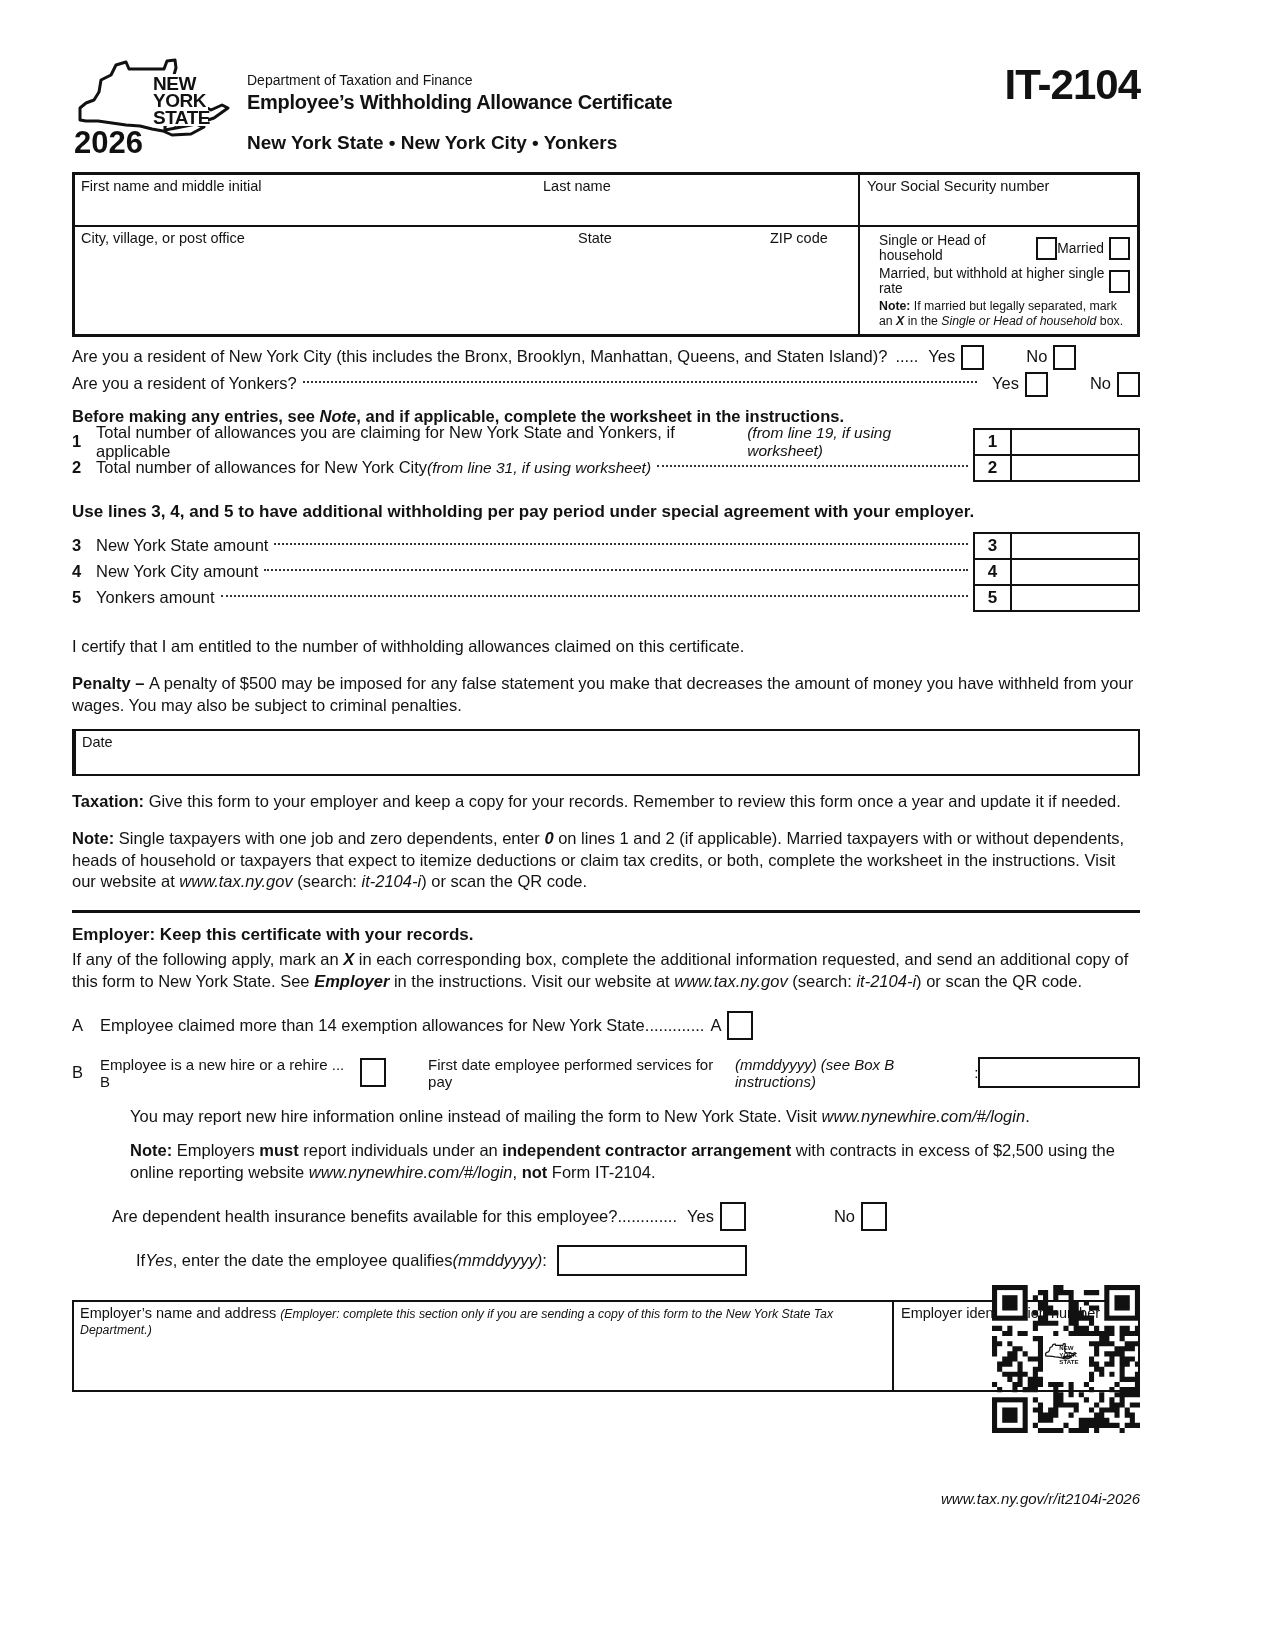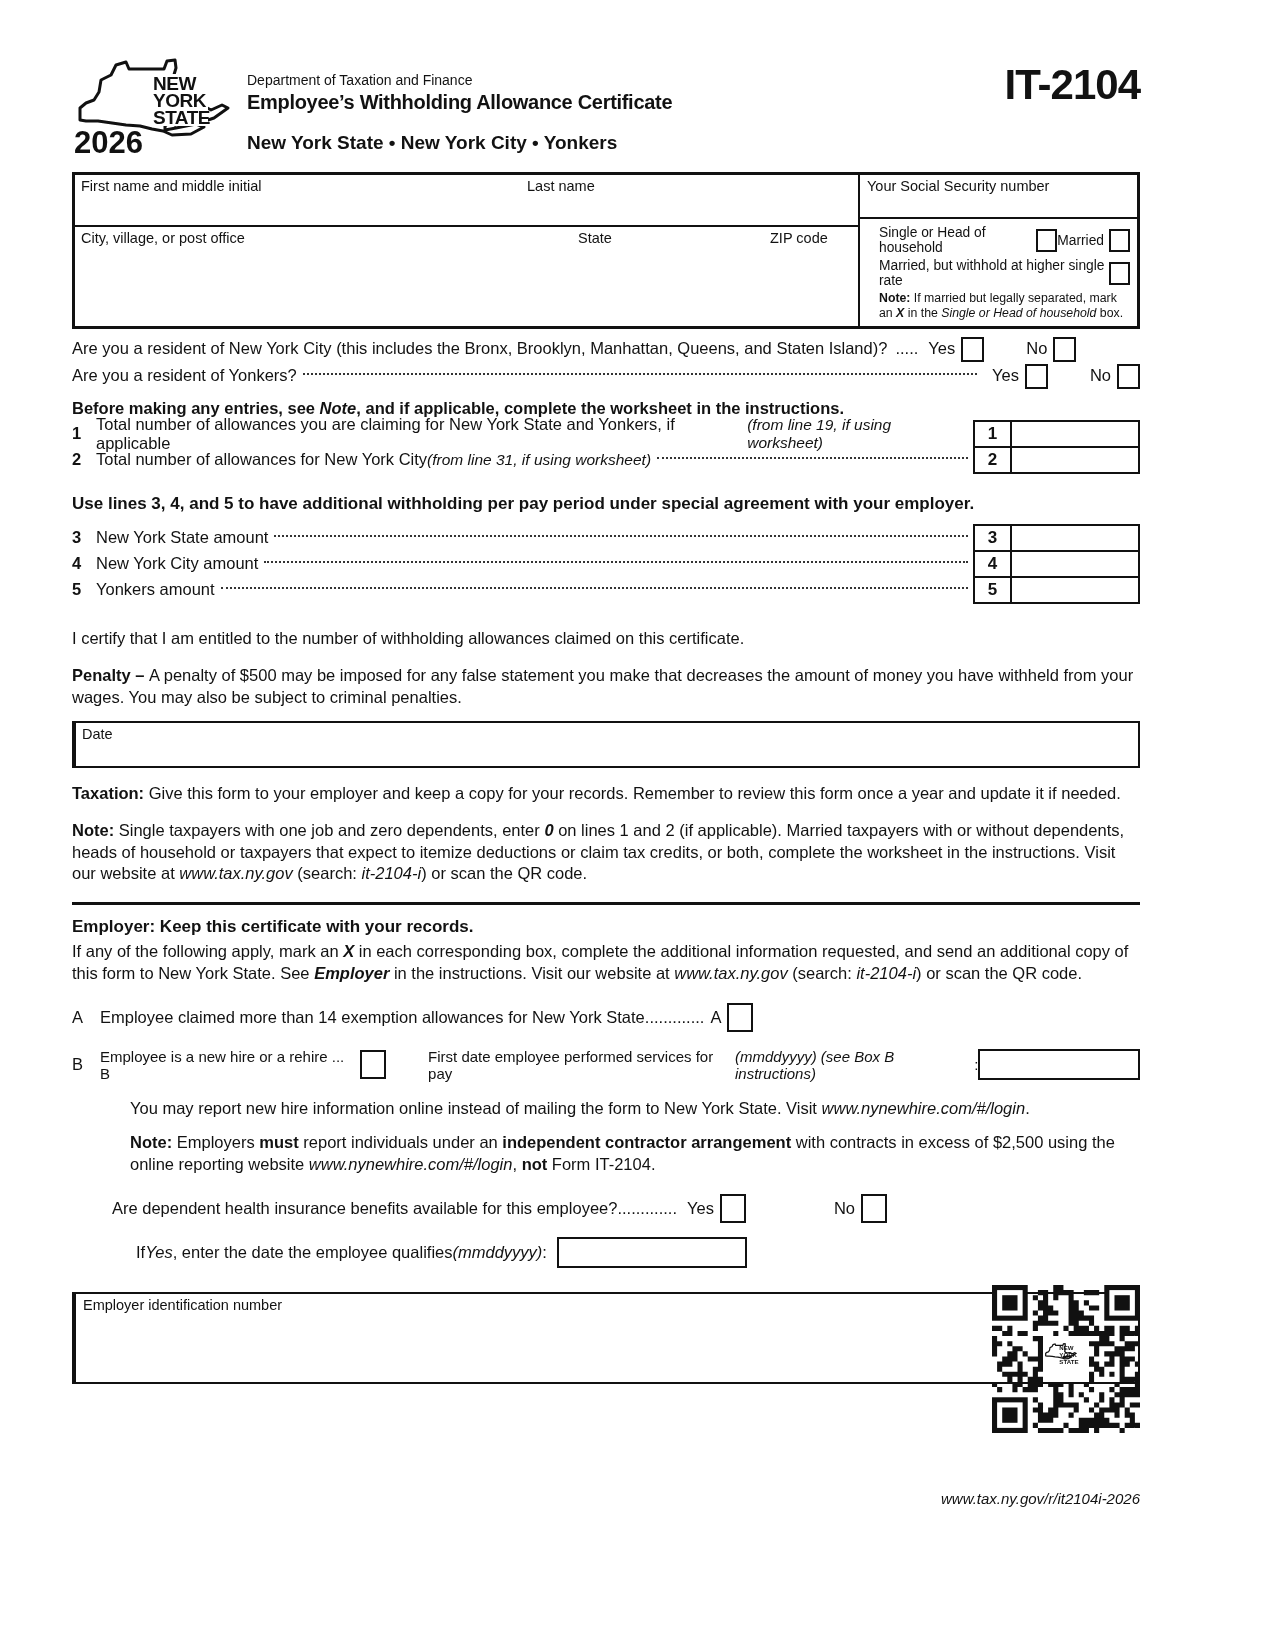--- a/index.html
+++ b/index.html
@@ -20,21 +20,21 @@
   
   .id-box { display:flex; border:3px solid #111; margin-top:10px; }
   .id-left { width:783px; flex:0 0 783px; }
   .id-row { position:relative; padding:3px 6px; font-size:14.5px; }
   .id-row1 { height:52px; border-bottom:2px solid #111; }
   .id-row2 { height:50px; border-bottom:2px solid #111; }
   .id-row3 { height:44px; }
   .abs { position:absolute; top:3px; }
   .hint { font-style:italic; font-size:12.5px; }
   .id-right { flex:1; border-left:2px solid #111; display:flex; flex-direction:column; }
-  .ssn-row { height:44px; border-bottom:2px solid #111; padding:3px 7px; font-size:14.5px; }
+  .ssn-row { height:52px; border-bottom:2px solid #111; padding:3px 7px; font-size:14.5px; }
   .marital { padding:4px 7px 4px 19px; font-size:13.8px; flex:1; }
   .m-row { display:flex; align-items:center; }
   .m-row1 { margin-top:2px; }
   .m-row2 { margin-top:3px; }
   .m-note { font-size:12.3px; margin-top:3px; line-height:1.25; }
   .m-note .it { font-style:italic; }
 
   .cb { display:inline-block; width:23px; height:25px; border:2px solid #111; background:#fff; flex:0 0 auto; vertical-align:middle; }
   .cb.sm { width:21px; height:23px; }
 
@@ -113,21 +113,21 @@
       <div class="title">Employee’s Withholding Allowance Certificate</div>
       <div class="subtitle">New York State • New York City • Yonkers</div>
     </div>
     <div class="form-number">IT-2104</div>
   </header>
 
   <section class="id-box">
     <div class="id-left">
       <div class="id-row id-row1">
         <span>First name and middle initial</span>
-        <span class="abs" style="left:452px;">Last name</span>
+        <span class="abs" style="left:468px;">Last name</span>
       </div>
       <div class="id-row id-row3">
         <span>City, village, or post office</span>
         <span class="abs" style="left:503px;">State</span>
         <span class="abs" style="left:695px;">ZIP code</span>
       </div>
     </div>
     <div class="id-right">
       <div class="ssn-row">
         <span>Your Social Security number</span>
@@ -273,20 +273,23 @@
   <div class="row-line indent3" style="margin-top:14px;">
     <span>If </span>
         <span class="i">Yes</span>
         <span>, enter the date the employee qualifies </span>
         <span class="i">(mmddyyyy)</span>
         <span>:</span>
     <span class="datebox w190"></span>
   </div>
 
   <div class="er-box">
+    <div class="er-name">
+      <span>Employer’s name and address </span><span class="hint">(Employer: complete this section only if you are sending a copy of this form to the New York State Tax Department.)</span>
+    </div>
     <div class="er-ein">
       <span>Employer identification number</span>
     </div>
   </div>
 
   <div class="qr-wrap">
     <svg id="qr-svg" width="148" height="148" viewBox="0 0 145 145">
           <path d="M60 0h5v5h-5zM65 0h5v5h-5zM45 5h5v5h-5zM50 5h5v5h-5zM60 5h5v5h-5zM65 5h5v5h-5zM70 5h5v5h-5zM75 5h5v5h-5zM90 5h5v5h-5zM95 5h5v5h-5zM100 5h5v5h-5zM40 10h5v5h-5zM50 10h5v5h-5zM60 10h5v5h-5zM75 10h5v5h-5zM45 15h5v5h-5zM50 15h5v5h-5zM75 15h5v5h-5zM80 15h5v5h-5zM90 15h5v5h-5zM45 20h5v5h-5zM50 20h5v5h-5zM55 20h5v5h-5zM75 20h5v5h-5zM80 20h5v5h-5zM95 20h5v5h-5zM100 20h5v5h-5zM40 25h5v5h-5zM50 25h5v5h-5zM55 25h5v5h-5zM60 25h5v5h-5zM75 25h5v5h-5zM80 25h5v5h-5zM85 25h5v5h-5zM45 30h5v5h-5zM50 30h5v5h-5zM75 30h5v5h-5zM80 30h5v5h-5zM85 30h5v5h-5zM90 30h5v5h-5zM95 30h5v5h-5zM40 35h5v5h-5zM45 35h5v5h-5zM50 35h5v5h-5zM55 35h5v5h-5zM60 35h5v5h-5zM75 35h5v5h-5zM80 35h5v5h-5zM95 35h5v5h-5zM0 40h5v5h-5zM5 40h5v5h-5zM15 40h5v5h-5zM40 40h5v5h-5zM70 40h5v5h-5zM80 40h5v5h-5zM85 40h5v5h-5zM90 40h5v5h-5zM100 40h5v5h-5zM110 40h5v5h-5zM115 40h5v5h-5zM125 40h5v5h-5zM130 40h5v5h-5zM140 40h5v5h-5zM10 45h5v5h-5zM15 45h5v5h-5zM25 45h5v5h-5zM30 45h5v5h-5zM60 45h5v5h-5zM75 45h5v5h-5zM80 45h5v5h-5zM85 45h5v5h-5zM90 45h5v5h-5zM95 45h5v5h-5zM100 45h5v5h-5zM105 45h5v5h-5zM110 45h5v5h-5zM115 45h5v5h-5zM125 45h5v5h-5zM130 45h5v5h-5zM135 45h5v5h-5zM140 45h5v5h-5zM0 50h5v5h-5zM40 50h5v5h-5zM45 50h5v5h-5zM105 50h5v5h-5zM110 50h5v5h-5zM125 50h5v5h-5zM0 55h5v5h-5zM5 55h5v5h-5zM15 55h5v5h-5zM45 55h5v5h-5zM95 55h5v5h-5zM100 55h5v5h-5zM105 55h5v5h-5zM110 55h5v5h-5zM115 55h5v5h-5zM130 55h5v5h-5zM135 55h5v5h-5zM140 55h5v5h-5zM0 60h5v5h-5zM20 60h5v5h-5zM25 60h5v5h-5zM45 60h5v5h-5zM100 60h5v5h-5zM120 60h5v5h-5zM125 60h5v5h-5zM130 60h5v5h-5zM135 60h5v5h-5zM0 65h5v5h-5zM15 65h5v5h-5zM20 65h5v5h-5zM30 65h5v5h-5zM45 65h5v5h-5zM100 65h5v5h-5zM110 65h5v5h-5zM115 65h5v5h-5zM120 65h5v5h-5zM125 65h5v5h-5zM10 70h5v5h-5zM15 70h5v5h-5zM20 70h5v5h-5zM35 70h5v5h-5zM40 70h5v5h-5zM45 70h5v5h-5zM95 70h5v5h-5zM115 70h5v5h-5zM125 70h5v5h-5zM130 70h5v5h-5zM135 70h5v5h-5zM5 75h5v5h-5zM10 75h5v5h-5zM15 75h5v5h-5zM25 75h5v5h-5zM45 75h5v5h-5zM95 75h5v5h-5zM100 75h5v5h-5zM110 75h5v5h-5zM115 75h5v5h-5zM125 75h5v5h-5zM130 75h5v5h-5zM140 75h5v5h-5zM5 80h5v5h-5zM25 80h5v5h-5zM40 80h5v5h-5zM45 80h5v5h-5zM100 80h5v5h-5zM105 80h5v5h-5zM125 80h5v5h-5zM10 85h5v5h-5zM15 85h5v5h-5zM20 85h5v5h-5zM25 85h5v5h-5zM30 85h5v5h-5zM40 85h5v5h-5zM95 85h5v5h-5zM105 85h5v5h-5zM115 85h5v5h-5zM125 85h5v5h-5zM140 85h5v5h-5zM15 90h5v5h-5zM25 90h5v5h-5zM35 90h5v5h-5zM40 90h5v5h-5zM45 90h5v5h-5zM95 90h5v5h-5zM125 90h5v5h-5zM130 90h5v5h-5zM135 90h5v5h-5zM140 90h5v5h-5zM0 95h5v5h-5zM20 95h5v5h-5zM25 95h5v5h-5zM35 95h5v5h-5zM40 95h5v5h-5zM45 95h5v5h-5zM55 95h5v5h-5zM60 95h5v5h-5zM65 95h5v5h-5zM75 95h5v5h-5zM90 95h5v5h-5zM120 95h5v5h-5zM140 95h5v5h-5zM5 100h5v5h-5zM20 100h5v5h-5zM30 100h5v5h-5zM35 100h5v5h-5zM40 100h5v5h-5zM60 100h5v5h-5zM75 100h5v5h-5zM95 100h5v5h-5zM115 100h5v5h-5zM125 100h5v5h-5zM130 100h5v5h-5zM135 100h5v5h-5zM140 100h5v5h-5zM60 105h5v5h-5zM65 105h5v5h-5zM75 105h5v5h-5zM85 105h5v5h-5zM105 105h5v5h-5zM120 105h5v5h-5zM125 105h5v5h-5zM130 105h5v5h-5zM135 105h5v5h-5zM140 105h5v5h-5zM40 110h5v5h-5zM60 110h5v5h-5zM65 110h5v5h-5zM90 110h5v5h-5zM105 110h5v5h-5zM115 110h5v5h-5zM125 110h5v5h-5zM45 115h5v5h-5zM60 115h5v5h-5zM65 115h5v5h-5zM70 115h5v5h-5zM75 115h5v5h-5zM80 115h5v5h-5zM100 115h5v5h-5zM115 115h5v5h-5zM120 115h5v5h-5zM125 115h5v5h-5zM135 115h5v5h-5zM140 115h5v5h-5zM40 120h5v5h-5zM45 120h5v5h-5zM55 120h5v5h-5zM60 120h5v5h-5zM80 120h5v5h-5zM95 120h5v5h-5zM105 120h5v5h-5zM110 120h5v5h-5zM115 120h5v5h-5zM120 120h5v5h-5zM130 120h5v5h-5zM45 125h5v5h-5zM50 125h5v5h-5zM55 125h5v5h-5zM60 125h5v5h-5zM75 125h5v5h-5zM100 125h5v5h-5zM105 125h5v5h-5zM120 125h5v5h-5zM130 125h5v5h-5zM135 125h5v5h-5zM45 130h5v5h-5zM50 130h5v5h-5zM55 130h5v5h-5zM85 130h5v5h-5zM90 130h5v5h-5zM95 130h5v5h-5zM100 130h5v5h-5zM105 130h5v5h-5zM110 130h5v5h-5zM135 130h5v5h-5zM40 135h5v5h-5zM70 135h5v5h-5zM85 135h5v5h-5zM90 135h5v5h-5zM95 135h5v5h-5zM100 135h5v5h-5zM105 135h5v5h-5zM110 135h5v5h-5zM115 135h5v5h-5zM120 135h5v5h-5zM130 135h5v5h-5zM135 135h5v5h-5zM140 135h5v5h-5zM45 140h5v5h-5zM50 140h5v5h-5zM55 140h5v5h-5zM60 140h5v5h-5zM65 140h5v5h-5zM75 140h5v5h-5zM80 140h5v5h-5zM85 140h5v5h-5zM90 140h5v5h-5zM100 140h5v5h-5zM125 140h5v5h-5z" fill="#111"></path>
           <g>
             <rect x="0" y="0" width="35" height="35" fill="#111"></rect>

